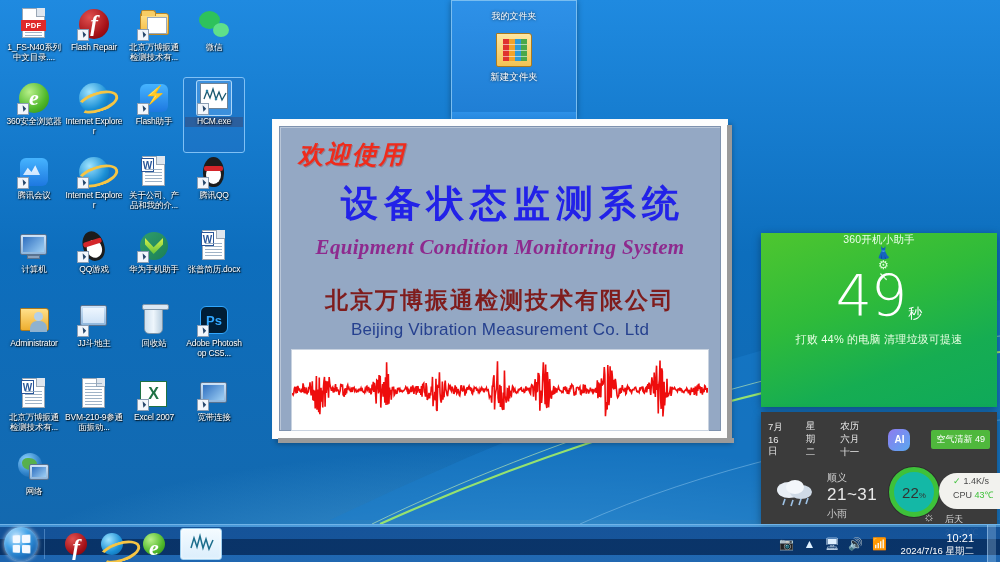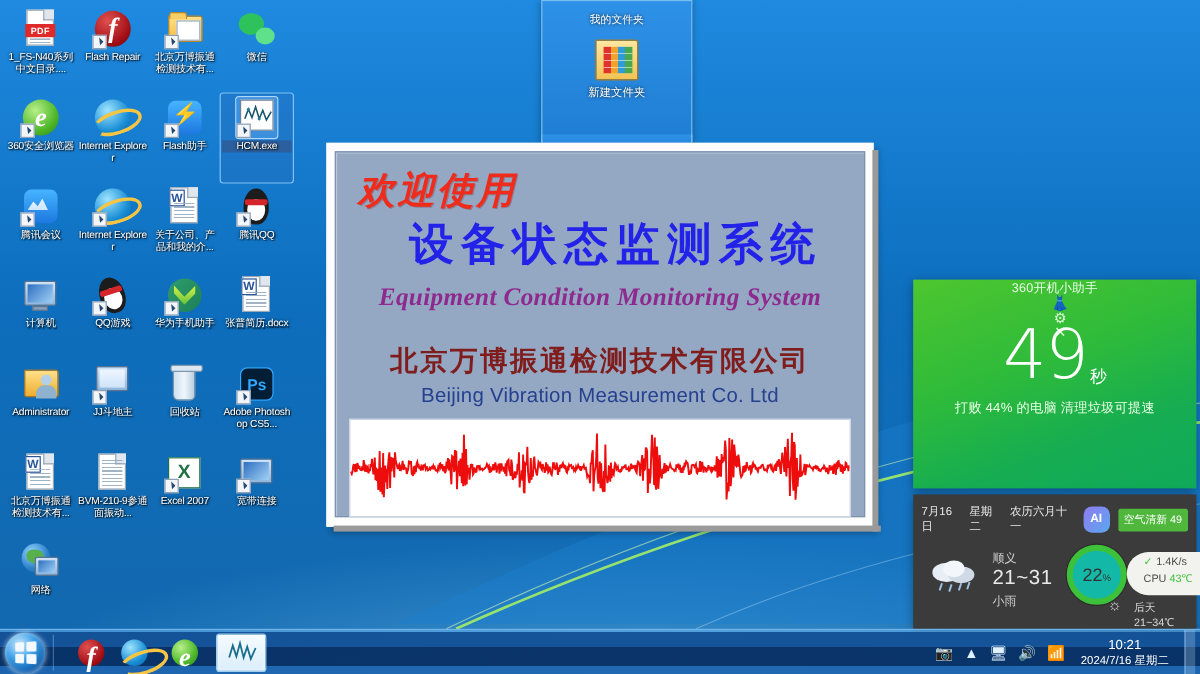--- a/index.html
+++ b/index.html
@@ -169,21 +169,21 @@
     border:1px solid #7e92ae;
     position:relative;
     box-shadow:inset 1px 1px 0 rgba(255,255,255,.35);
   }
   #splash-shadow-r { position:absolute; right:-5px; top:5px; width:5px; height:318px; background:#9a9a9a;}
   #splash-shadow-b { position:absolute; left:5px; bottom:-5px; width:456px; height:5px; background:#9a9a9a;}
 
   #welcome-text {
     position:absolute; left:18px; top:11px;
     font-family:"Liberation Serif", serif;
-    font-size:31px; font-weight:bold; font-style:italic; color:#ef2b1c;
+    font-size:25px; font-weight:bold; font-style:italic; color:#ef2b1c;
     letter-spacing:2px;
     text-shadow:1px 1px 0 rgba(120,0,0,.25);
   }
   #title-cn {
     position:absolute; left:0; right:0; top:52px; text-align:center;
     font-family:"Liberation Serif", serif;
     font-size:37px; font-weight:bold; color:#2222e8; letter-spacing:6px;padding-left:26px;
   }
   #title-en {
     position:absolute; left:0; right:0; top:108px; text-align:center;
@@ -224,21 +224,21 @@
     display:block; width:146px; height:30px; margin:12px auto 0; border-radius:16px;
     border:1px solid #cdeec2; background:rgba(255,255,255,.16); color:#ffffff;
     font-size:14px; letter-spacing:2px; cursor:pointer; line-height:28px; text-align:center;
   }
 
   
   #weather {
     position:absolute; left:761px; top:412px; width:236px; height:112px;
     background:#3b3b3b; box-shadow:0 2px 8px rgba(0,0,0,.35);
   }
-  #weather .row1 { display:flex; align-items:center; padding:8px 7px 0 7px; gap:7px;justify-content:center; }
+  #weather .row1 { display:flex; align-items:center; padding:8px 7px 0 7px; gap:21px;justify-content:center; }
   #weather .row1 .d { color:#e8e8e8; font-size:9.5px; }
   #weather .ai {
     width:22px; height:22px; border-radius:7px; margin-left:auto;
     background:linear-gradient(135deg,#8e7bf0,#5aa8ef); color:#fff; font-size:10px; font-weight:bold;
     text-align:center; line-height:22px; flex:none;
   }
   #weather .aqi {
     background:#4fb83c; color:#fff; font-size:9px; padding:3px 5px; border-radius:2px; flex:none;
   }
   #weather .row2 { position:relative; height:70px; }
@@ -285,21 +285,21 @@
   .tb-sep { position:absolute; top:4px; width:1px; height:30px; background:rgba(160,210,255,.35); }
   .tb-btn { position:absolute; top:3px; width:36px; height:32px; cursor:pointer; }
   .tb-btn .ci { position:absolute; left:6px; top:4px; width:24px; height:24px; }
   .tb-btn.active {
     background:linear-gradient(#f4fbff,#dbeefc);
     border:1px solid #9fd0f0; border-radius:3px;
     box-shadow:inset 0 0 3px rgba(255,255,255,.9);
   }
   #tray { position:absolute; right:4px; top:0; height:38px; display:flex; align-items:center; gap:9px; }
   #tray .ti { color:#dff0ff; font-size:12px; cursor:pointer; line-height:1; }
-  #clock { text-align:center; color:#ffffff; cursor:pointer; padding:0 4px; }
+  #clock { text-align:right; color:#ffffff; cursor:pointer; padding:0 4px; }
   #clock .t { font-size:11px; line-height:13px; }
   #clock .d { font-size:9.5px; line-height:12px; }
   #show-desktop { width:9px; height:38px; background:rgba(200,230,255,.25);
     border-left:1px solid rgba(180,220,255,.5); cursor:pointer; }
 </style>
 </head>
 <body>
 
 <svg class="wp-swoosh" id="wp1" viewBox="0 0 1000 562" preserveAspectRatio="none">
   <defs>

